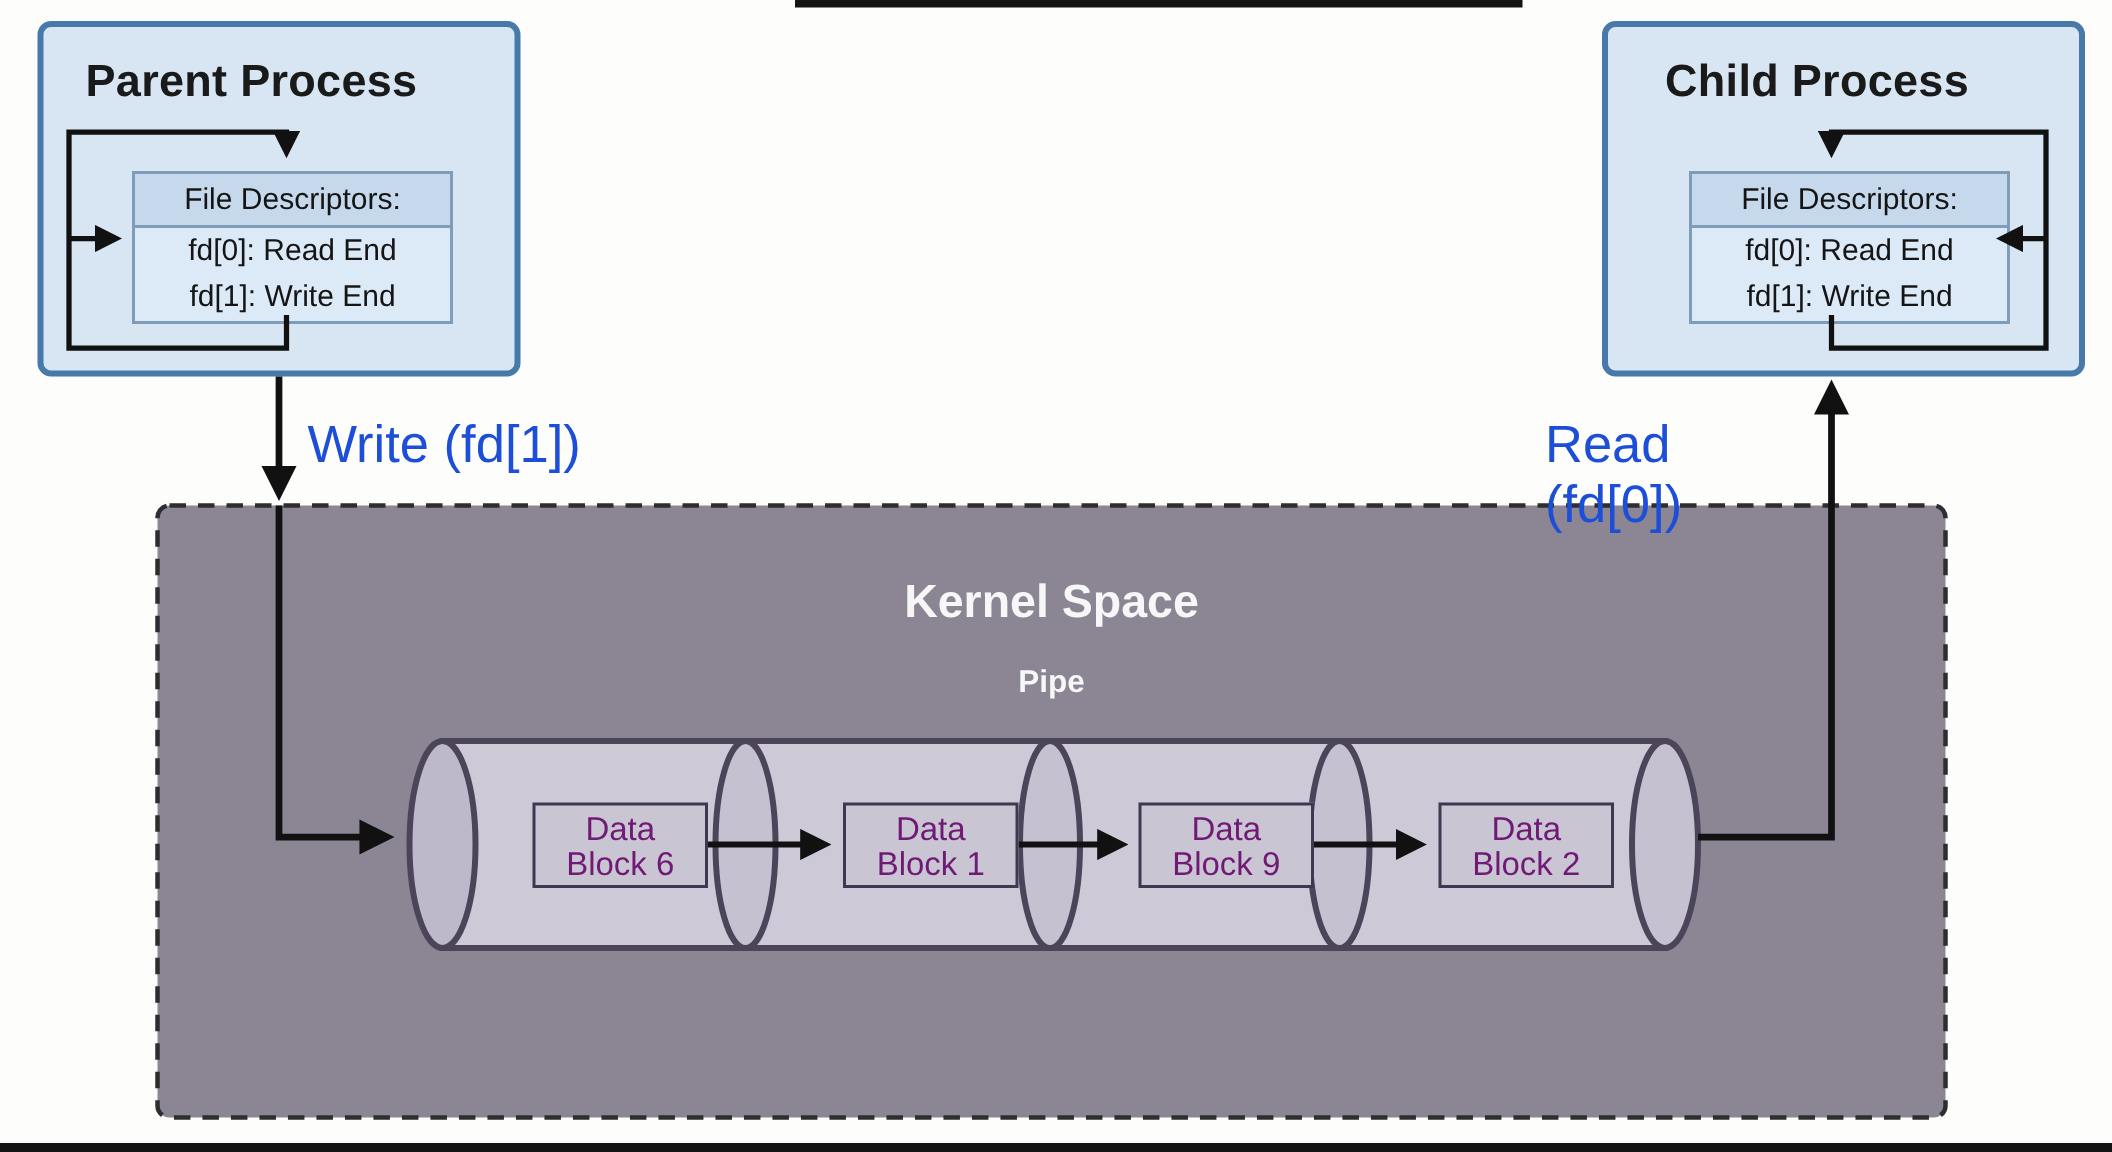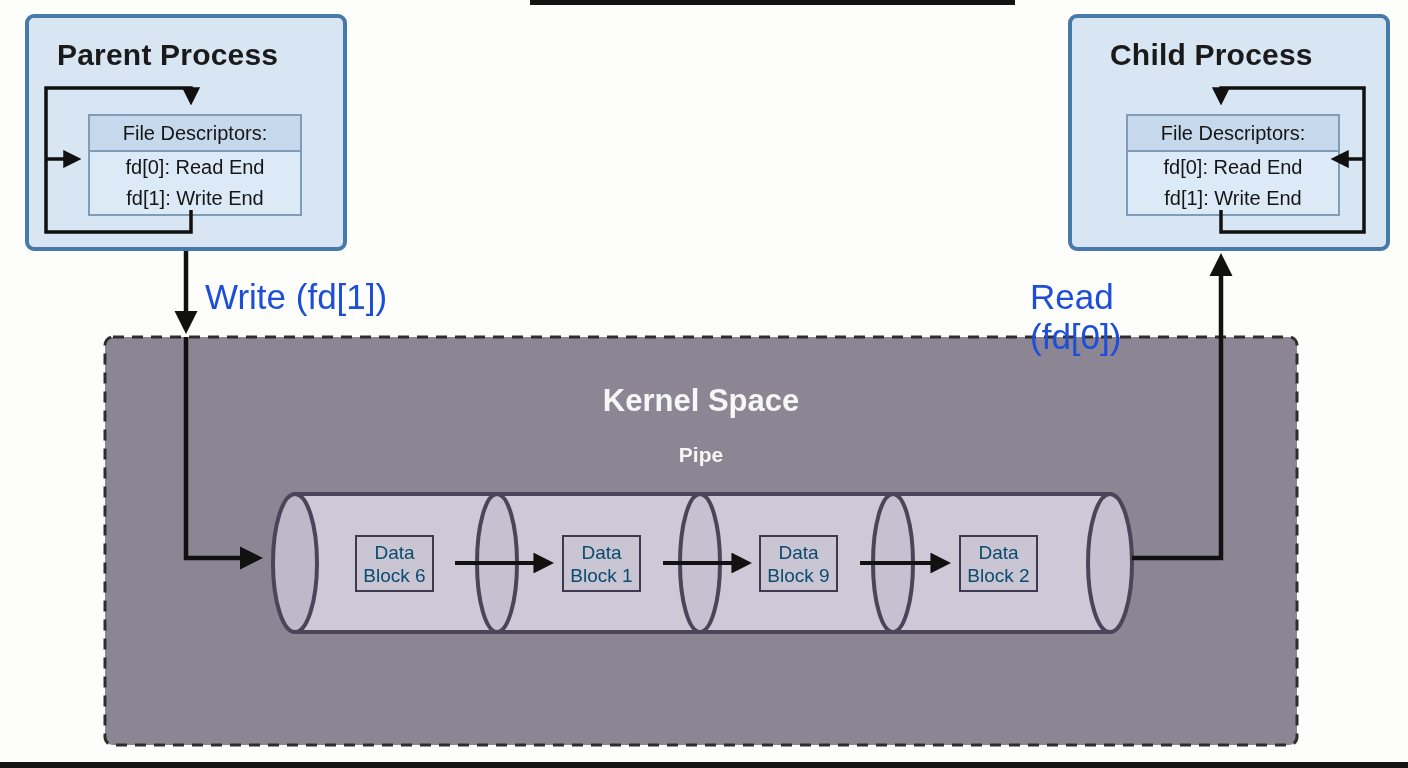--- a/index.html
+++ b/index.html
@@ -21,23 +21,23 @@
     border:2px solid var(--fd-border);font-size:20px;text-align:center;}
   .fd-header{background:var(--fd-header-fill);border-bottom:2px solid var(--fd-border);
     padding:4px 6px;line-height:26px;}
   .fd-row{padding:2px 6px;line-height:27px;}
   
   .kernel-title{position:absolute;left:105px;width:1192px;text-align:center;
     color:var(--kernel-text);font-weight:700;}
   
   .flow-label{position:absolute;font-size:35px;color:#1d4ed8;}
   
-  .data-block{position:absolute;top:535px;width:79px;height:57px;background:var(--block-fill);
+  .data-block{position:absolute;top:535px;width:117px;height:57px;background:var(--block-fill);
     border:2.5px solid var(--block-border);display:flex;flex-direction:column;align-items:center;
-    justify-content:center;font-size:19px;line-height:23px;color:#0c4a6e;text-align:center;}
+    justify-content:center;font-size:22px;line-height:23px;color:#701a75;text-align:center;}
   
   #diagram-svg{position:absolute;left:0;top:0;width:1408px;height:768px;pointer-events:none;}
   .connector{stroke:var(--arrow-color);stroke-width:3.5;fill:none;}
   .flow-line{stroke:var(--arrow-color);stroke-width:4.5;fill:none;}
   .block-arrow{stroke:var(--arrow-color);stroke-width:4;fill:none;}
   .pipe-body{fill:var(--pipe-fill);stroke:var(--pipe-stroke);stroke-width:4;}
   .pipe-ring{fill:var(--pipe-ring-fill);stroke:var(--pipe-stroke);stroke-width:4;}
   .pipe-cap{fill:var(--pipe-cap-fill);stroke:var(--pipe-stroke);stroke-width:4;}
   .kernel-rect{fill:var(--kernel-fill);stroke:var(--kernel-border);stroke-width:3;}
   .edge-artifact{position:absolute;background:#141414;}

